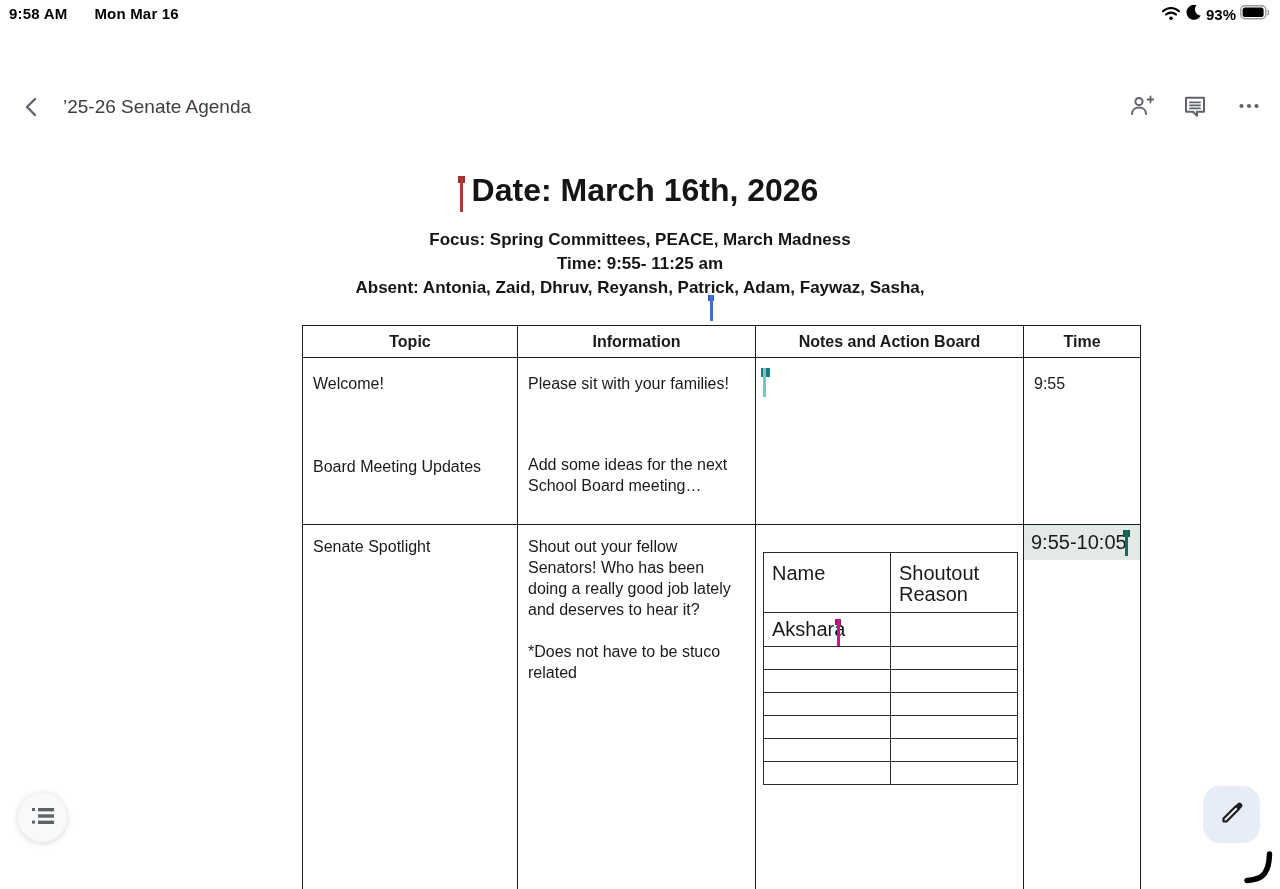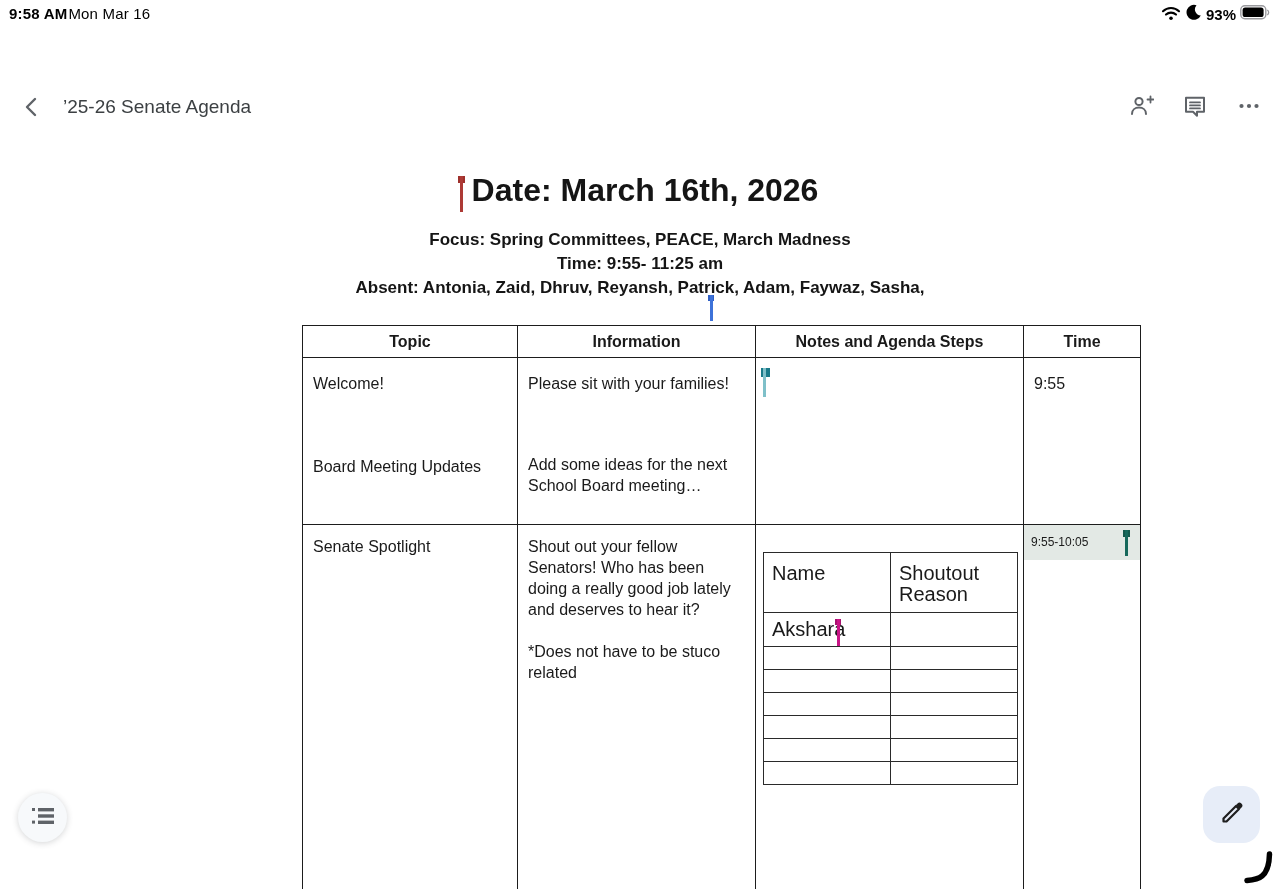--- a/index.html
+++ b/index.html
@@ -2,21 +2,21 @@
 <html><head>
 <meta charset="utf-8">
 <style>
   * { margin:0; padding:0; box-sizing:border-box; }
   html,body { width:1280px; height:889px; overflow:hidden; background:#fff;
               font-family:"Liberation Sans", sans-serif; color:#1a1a1a; }
 
   
   #status-bar { position:absolute; left:0; top:0; width:1280px; height:28px; }
   .sb-left { position:absolute; left:9px; top:5px; font-size:15px; font-weight:700; color:#000; letter-spacing:.2px; }
-  .sb-left .sb-date { font-weight:400; margin-left:1px; }
+  .sb-left .sb-date { font-weight:700; margin-left:27px; }
   .sb-right { position:absolute; right:10px; top:4px; display:flex; align-items:center; gap:4px; }
   .sb-batt-pct { font-size:15px; font-weight:600; color:#000; }
 
   
   #toolbar { position:absolute; left:0; top:40px; width:1280px; height:54px; }
   .back-btn { position:absolute; left:20px; top:55px; width:24px; height:24px; cursor:pointer; }
   .doc-title { position:absolute; left:63px; top:56px; font-size:19px; color:#3c4043; }
   .tb-icons { position:absolute; right:18px; top:53px; display:flex; gap:28px; align-items:center; }
   .tb-icon { width:26px; height:26px; cursor:pointer; }
 
@@ -40,21 +40,21 @@
   .c-topic { width:215px; } .c-info { width:238px; } .c-notes { width:268px; } .c-time { width:117px; }
   .row1 td { height:167px; }
   .row2 td { height:500px; }
   .cell-pad { padding:15px 12px 6px 10px; }
   .cell-pad2 { padding:11px 12px 6px 10px; }
   .para2-topic { margin-top:62px; }
   .para2-info { margin-top:60px; }
   .para2-info2 { margin-top:21px; }
   .notes-cell { position:relative; padding:0; }
   .time-cell2 { padding:0; position:relative; }
-  .time-hl { position:relative; width:100%; height:35px; background:#e3e9e5; line-height:35px; padding-left:7px; font-size:12px; }
+  .time-hl { position:relative; width:100%; height:35px; background:#e3e9e5; line-height:35px; padding-left:7px; font-size:20px; }
 
   
   #shoutout-table { border-collapse:collapse; table-layout:fixed; margin:27px 0 15px 7px; width:253px; font-size:20px; }
   #shoutout-table td { border:1.5px solid #2a2a2a; vertical-align:top; padding:6px 8px; line-height:21px; }
   #shoutout-table .hrow td { height:60px; padding-top:10px; }
   #shoutout-table .drow td { height:23px; }
   .ncol { width:127px; }
 
   
   #outline-btn { position:absolute; left:18px; top:793px; width:49px; height:49px; border-radius:50%;
@@ -148,21 +148,21 @@
   <colgroup>
     <col class="c-topic">
       <col class="c-info">
       <col class="c-notes">
       <col class="c-time">
   </colgroup>
   <tbody>
       <tr>
     <th>Topic</th>
     <th>Information</th>
-    <th>Notes and Agenda Steps</th>
+    <th>Notes and Action Board</th>
     <th>Time</th>
   </tr>
   <tr class="row1">
     <td class="cell-pad">
       <p>Welcome!</p>
       <p class="para2-topic">Board Meeting Updates</p>
     </td>
     <td class="cell-pad">
       <p>Please sit with your families!</p>
       <p class="para2-info">Add some ideas for the next School Board meeting…</p>

